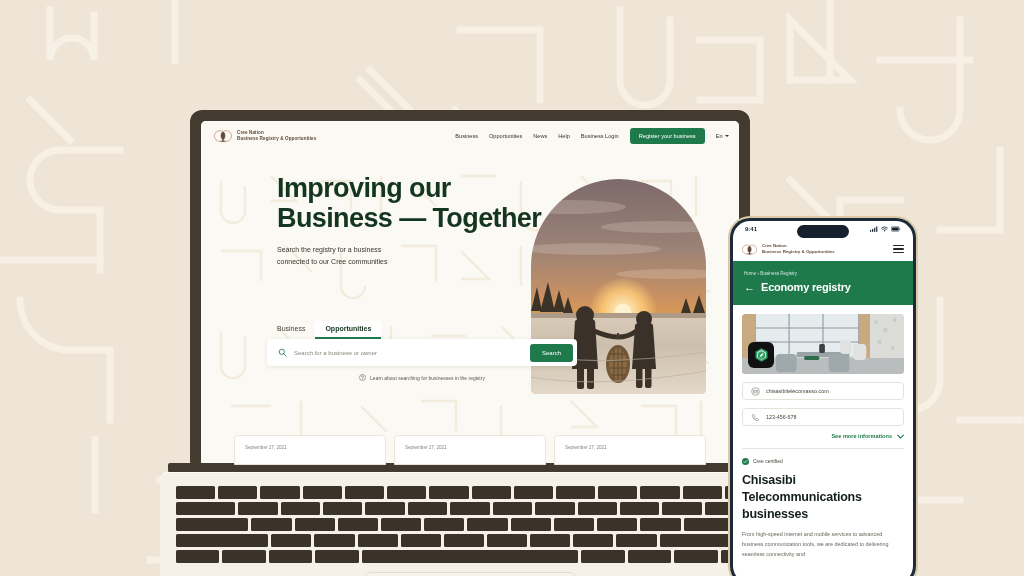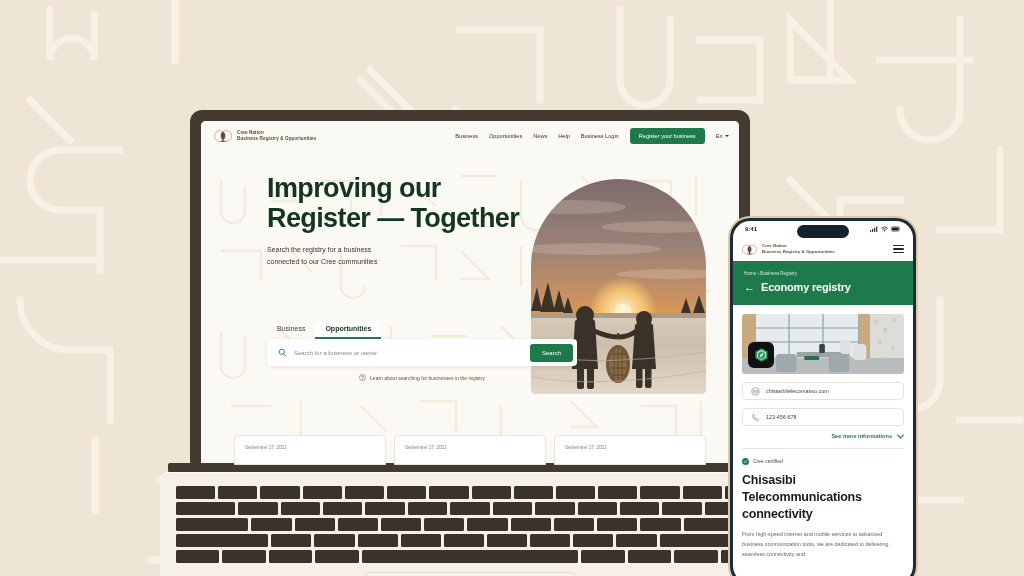--- a/index.html
+++ b/index.html
@@ -47,21 +47,21 @@
   .main-nav { margin-left:auto; display:flex; align-items:center; gap:11px; }
   .nav-link { font-size:5.6px; color:#3a342c; white-space:nowrap; cursor:pointer; }
   .btn-register {
     background:#1f7a4b; color:#fff; font-size:5.6px; font-weight:500;
     padding:5px 9px; border-radius:3px; white-space:nowrap; cursor:pointer;
   }
   .lang { display:flex; align-items:center; gap:2.5px; font-size:5.6px; color:#3a342c; cursor:pointer; }
   .caret { width:0;height:0;border-left:2.2px solid transparent;border-right:2.2px solid transparent;border-top:2.6px solid #3a342c; }
 
   
-  .hero { position:relative; z-index:3; display:flex; padding:22px 0 0 0; }
+  .hero { position:relative; z-index:3; display:flex; padding:22px 0 0 10px; }
   .hero-left { width:310px; padding-left:66px; }
   .hero-title {
     font-size:27px; line-height:1.12; font-weight:700; color:#14351f;
     letter-spacing:-0.6px; white-space:nowrap;
   }
   .hero-sub { margin-top:11px; font-size:7px; line-height:1.65; color:#3a342c; }
 
   .hero-img-wrap {
     position:absolute; right:33px; top:58px; width:175px; height:215px;
     border-radius:88px 88px 5px 5px; overflow:hidden; z-index:2;
@@ -311,21 +311,21 @@
           <span class="lang">
             <span>En</span>
             <span class="caret"></span>
           </span>
         </nav>
       </div>
 
       <div class="hero">
         <div class="hero-left">
           <div class="hero-title">Improving our</div>
-          <div class="hero-title">Register — Together</div>
+          <div class="hero-title">Business — Together</div>
           <div class="hero-sub">
             <div>Search the registry for a business</div>
             <div>connected to our Cree communities</div>
           </div>
         </div>
       </div>
 
       <div class="hero-img-wrap">
         <svg class="hero-img" viewBox="0 0 175 215" preserveAspectRatio="none">
           <defs>
@@ -644,20 +644,20 @@
 
           <div class="certified">
             <span class="cert-dot">
               <svg width="5" height="5" viewBox="0 0 12 12">
                   <path d="M2.4 6.2 L4.8 8.6 L9.6 3.6" fill="none" stroke="#fff" stroke-width="1.9" stroke-linecap="round" stroke-linejoin="round"></path>
                 </svg>
             </span>
             <span>Cree certified</span>
           </div>
 
-          <div class="biz-name">Chisasibi Telecommunications connectivity</div>
+          <div class="biz-name">Chisasibi Telecommunications businesses</div>
           <div class="biz-desc">From high-speed internet and mobile services to advanced business communication tools, we are dedicated to delivering seamless connectivity and</div>
 
         </div>
       </div>
     </div>
   </div>
 </div>
 
 </body></html>

